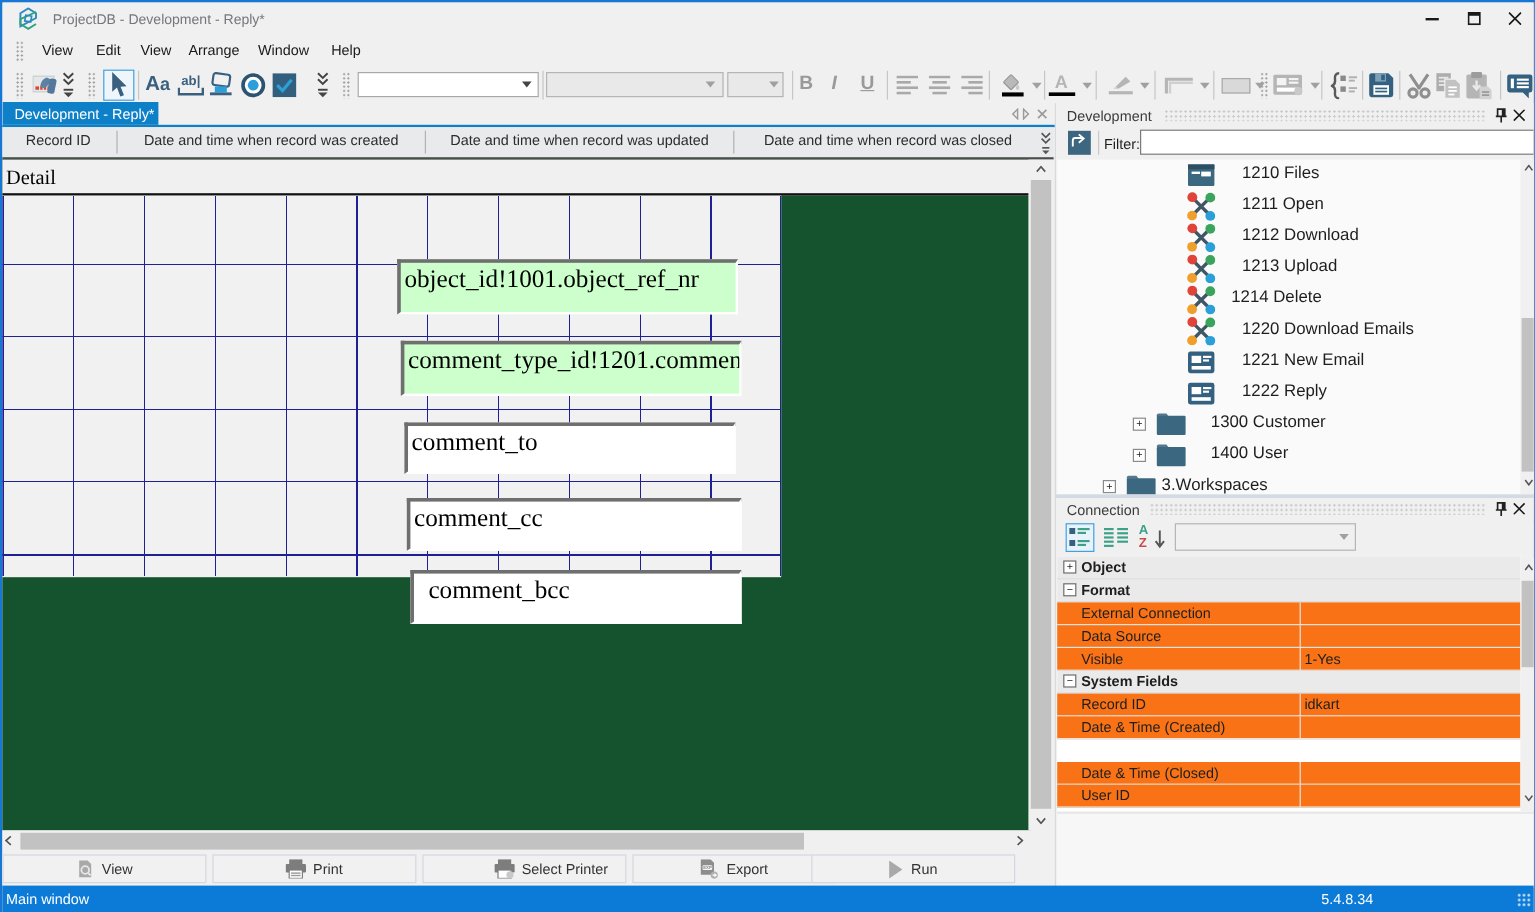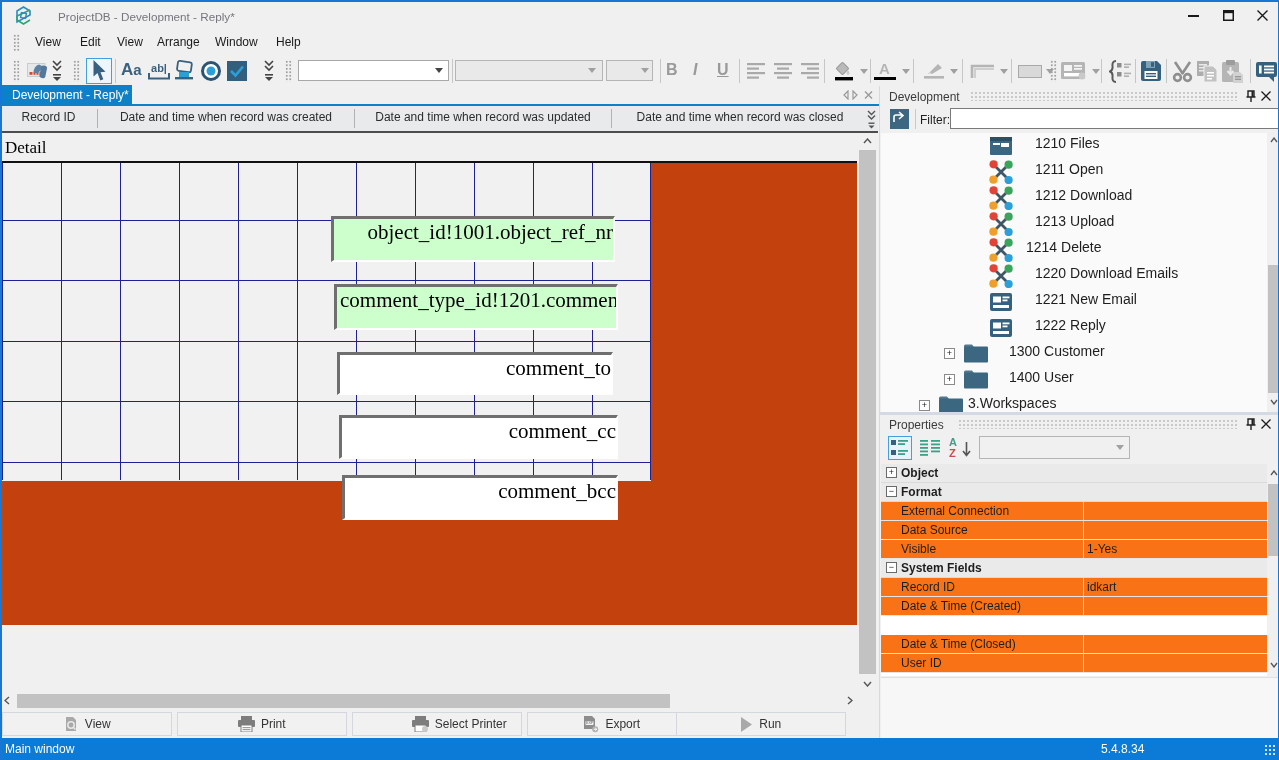--- a/index.html
+++ b/index.html
@@ -2,21 +2,21 @@
 <html><head>
 <meta charset="utf-8">
 <style>
 * { margin:0; padding:0; box-sizing:border-box; }
 html,body { width:1279px; height:760px; overflow:hidden; }
 body { font-family:"Liberation Sans", sans-serif; background:#f0f0f0; position:relative;
        border-top:2px solid #1777d2; border-left:2px solid #1777d2; border-right:1px solid #1777d2; }
 .abs { position:absolute; }
 
 #titlebar { position:absolute; left:0; top:0; width:1277px; height:28px; background:#f0f0f0; }
-#title-text { position:absolute; left:42px; top:8px; font-size:11.7px; color:#75757d;margin-left:14px; }
+#title-text { position:absolute; left:42px; top:8px; font-size:11.7px; color:#75757d; }
 .winbtn { position:absolute; top:0; color:#1a1a1a; }
 
 #menubar { position:absolute; left:0; top:28px; width:1277px; height:26px; background:#f0f0f0; }
 .menuitem { position:absolute; top:5px; font-size:12px; color:#1a1a1a; }
 .grip { position:absolute; width:7px; background-image:radial-gradient(circle, #9f9f9f 0.9px, transparent 1px); background-size:3.5px 3.5px; }
 
 #toolbar { position:absolute; left:0; top:54px; width:1277px; height:31px; background:#f0f0f0; }
 .tsep { position:absolute; top:3px; width:1px; height:24px; background:#c6c6c6; }
 .combo { position:absolute; top:4px; height:21px; background:#fff; border:1px solid #a8a8a8; }
 .combo.dis { background:#e9e9e9; border-color:#b5b5b5; }
@@ -24,21 +24,21 @@
 .arrow-dn.dis { border-top-color:#a0a0a0; }
 
 #tabrow { position:absolute; left:-2px; top:83px; width:880px; height:19px; background:#f0f0f0; }
 #tab { position:absolute; left:2px; top:0; width:130px; height:19px; background:#0e80c8; color:#fff; font-size:12px; padding:3px 0 0 10px; white-space:nowrap; overflow:hidden; }
 #tabline { position:absolute; left:-2px; top:102px; width:880px; height:2px; background:#0e80c8; }
 #headrow { position:absolute; left:-2px; top:104px; width:878px; height:25px; background:#e9eaec; font-size:12px; color:#2c2c2c; }
 .hcell { position:absolute; top:4px; text-align:center; }
 .hsep { position:absolute; top:3px; width:1px; height:19px; background:#b2b2b2; }
 #headrow-border { position:absolute; left:-2px; top:129px; width:878px; height:2px; background:#4d4d4d; }
 
-#canvas { position:absolute; left:-2px; top:131px; width:859px; height:492px; background:#c2410c; overflow:hidden;text-align:right; }
+#canvas { position:absolute; left:-2px; top:131px; width:859px; height:559px; background:#14532d; overflow:hidden; }
 #detailband { position:absolute; left:0; top:0; width:859px; height:30px; background:#f0f0f0; border-bottom:2px solid #111; font-family:"Liberation Serif", serif; font-size:17px; color:#000; }
 #gridarea { position:absolute; left:0; top:30px; width:651px; height:318px; background:#f1f1f2; }
 .fieldbox { position:absolute; background:#ccffcc; border-top:3px solid #6f6f6f; border-left:3px solid #6f6f6f; border-right:2px solid #fff; border-bottom:2px solid #fff; font-family:"Liberation Serif", serif; font-size:21px; color:#000; padding:1px 0 0 3px; overflow:hidden; white-space:nowrap;margin-top:40px; }
 .fieldbox.white { background:#fff; }
 
 #vscroll { position:absolute; left:855px; top:131px; width:21px; height:559px; background:#f0f0f0; }
 #vthumb { position:absolute; left:2px; top:17px; width:17px; height:524px; background:#c2c2c2; }
 #hscroll { position:absolute; left:-2px; top:690px; width:859px; height:18px; background:#f0f0f0; }
 #hthumb { position:absolute; left:17px; top:2px; width:653px; height:14px; background:#c2c2c2; }
 
@@ -524,21 +524,21 @@
           <path d="M1 5 L4 1 L7 5" fill="none" stroke="#555" stroke-width="1.3"></path>
         </svg>
       <div class="abs" style="left:1px; top:132px; width:12px; height:128px; background:#c2c2c2;"></div>
       <svg class="abs" style="left:3px; top:266px;" width="8" height="6" viewBox="0 0 8 6">
           <path d="M1 1 L4 5 L7 1" fill="none" stroke="#555" stroke-width="1.3"></path>
         </svg>
     </div>
   </div>
   <div id="props-sep"></div>
   <div class="pheader" id="propshead">
-    <div class="ptitle">Properties</div>
+    <div class="ptitle">Connection</div>
     <div class="dots" style="left:78px; width:280px;"></div>
     <svg class="abs" style="left:366px; top:3px;" width="10" height="13" viewBox="0 0 10 13">
         <path d="M2 1 L8 1 L8 7 L9.5 7 L0.5 7 L2 7 Z M5 7 L5 12" stroke="#222" stroke-width="1.4" fill="none"></path>
         <rect x="5.5" y="1" width="2" height="6" fill="#222"></rect>
       </svg>
     <svg class="abs" style="left:381px; top:4px;" width="10" height="10" viewBox="0 0 10 10">
         <path d="M0.5 0.5 L9.5 9.5 M9.5 0.5 L0.5 9.5" stroke="#1a1a1a" stroke-width="1.3"></path>
       </svg>
   </div>
   <div id="propstools">

